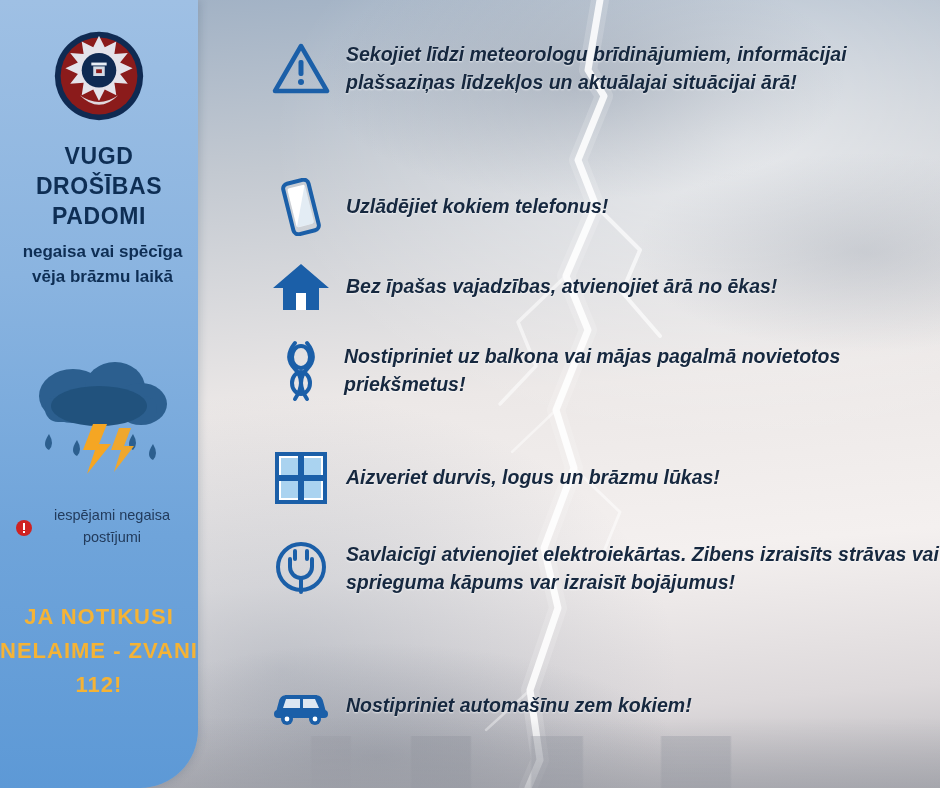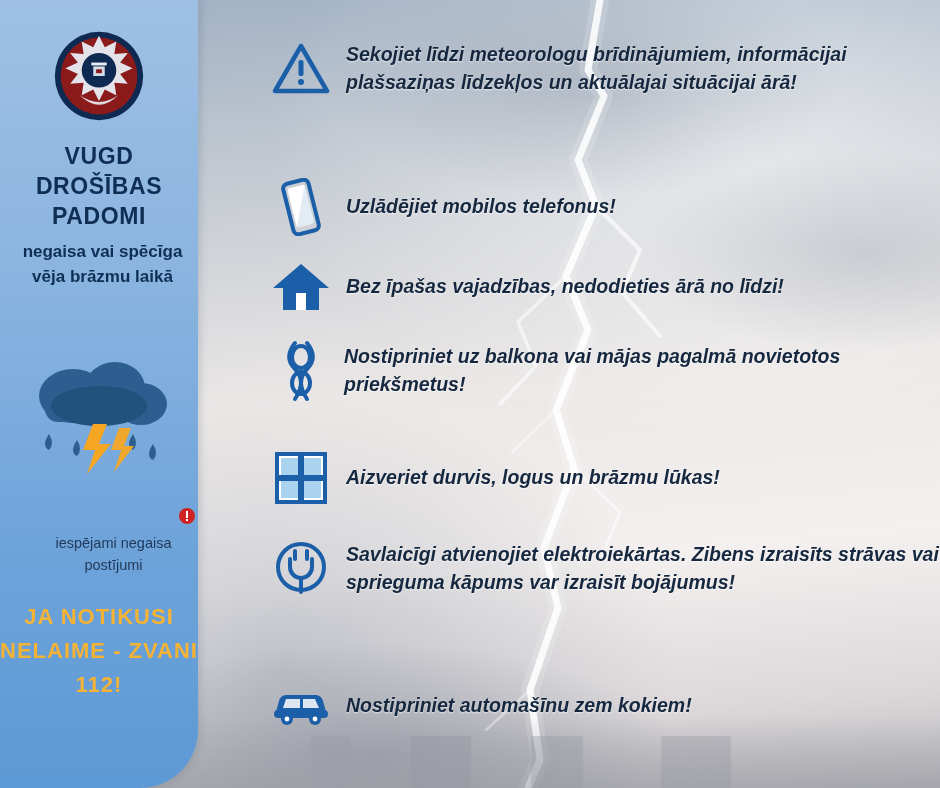--- a/index.html
+++ b/index.html
@@ -127,24 +127,23 @@
     width: 168px;
     height: 132px;
   }
 
   .note {
     position: absolute;
     top: 505px;
     left: 0; right: 0;
     display: flex;
     justify-content: center;
-    align-items: flex-end;
+    align-items: center;
     gap: 8px;
-    padding: 0 2px;
-    flex-direction: column;
+    padding: 0 15px;
   }
   .note-text {
     font-size: 14.5px;
     line-height: 1.5;
     color: #223b5c;
     text-align: center;
     max-width: 165px;
   }
   .alert-dot {
     flex: 0 0 auto;
@@ -303,31 +302,31 @@
     <div class="tip t2">
       <div class="tip-icon">
         <svg width="44" height="58" viewBox="0 0 44 58">
           <g transform="rotate(-14 22 29)">
             <rect x="9" y="3" width="26" height="52" rx="5" fill="none" stroke="#1b5fa8" stroke-width="4"></rect>
             <rect x="13" y="8" width="18" height="40" rx="2" fill="#ffffff"></rect>
             <path d="M13 48 L31 8 L31 48 Z" fill="#1b5fa8" opacity="0.12"></path>
           </g>
         </svg>
       </div>
-      <div class="tip-text">Uzlādējiet mobilos telefonus!</div>
+      <div class="tip-text">Uzlādējiet kokiem telefonus!</div>
     </div>
 
     <div class="tip t3">
       <div class="tip-icon">
         <svg width="60" height="54" viewBox="0 0 60 54">
           <path d="M30 4 L58 28 H48 V50 H12 V28 H2 Z" fill="#1b5fa8"></path>
           <rect x="25" y="33" width="10" height="17" fill="#ffffff"></rect>
         </svg>
       </div>
-      <div class="tip-text">Bez īpašas vajadzības, nedodieties ārā no līdzi!</div>
+      <div class="tip-text">Bez īpašas vajadzības, atvienojiet ārā no ēkas!</div>
     </div>
 
     <div class="tip t4">
       <div class="tip-icon">
         <svg width="46" height="64" viewBox="0 0 46 64">
           <g fill="none" stroke="#1b5fa8" stroke-width="4" stroke-linecap="round">
             <path d="M17 4 C9 14, 9 22, 17 30 C25 38, 25 48, 17 60"></path>
             <path d="M29 4 C37 14, 37 22, 29 30 C21 38, 21 48, 29 60"></path>
             <ellipse cx="23" cy="18" rx="9" ry="11"></ellipse>
             <ellipse cx="23" cy="44" rx="9" ry="11"></ellipse>

